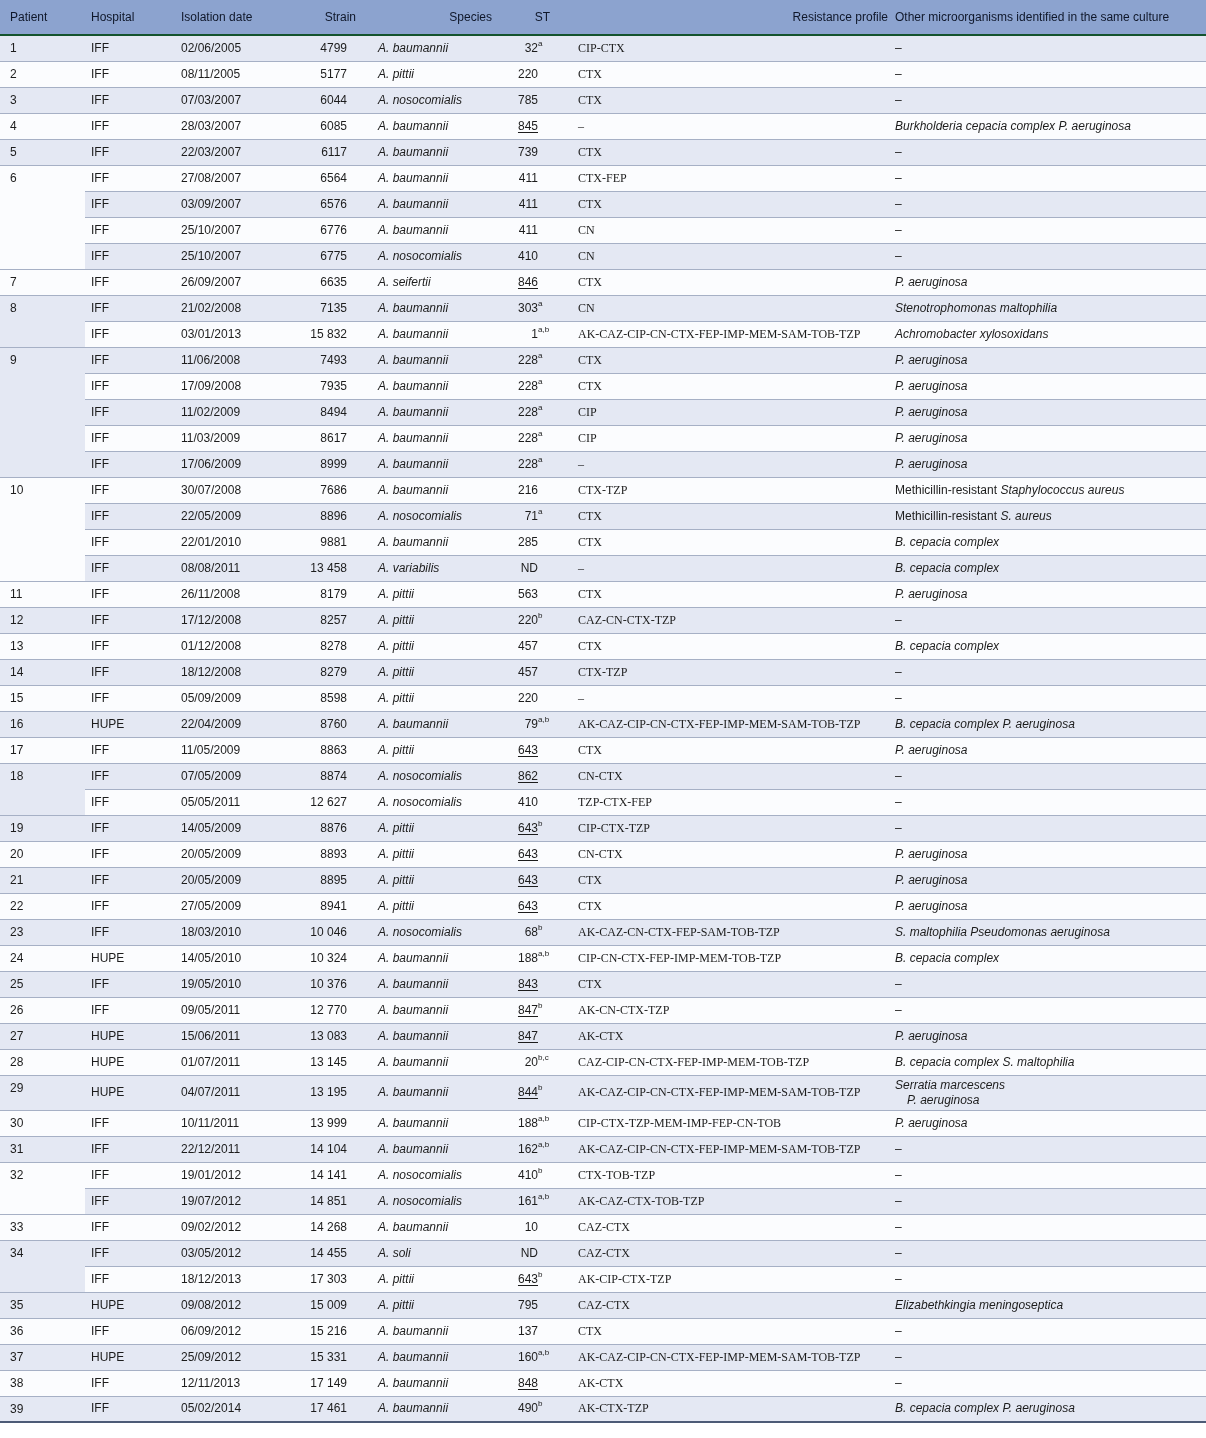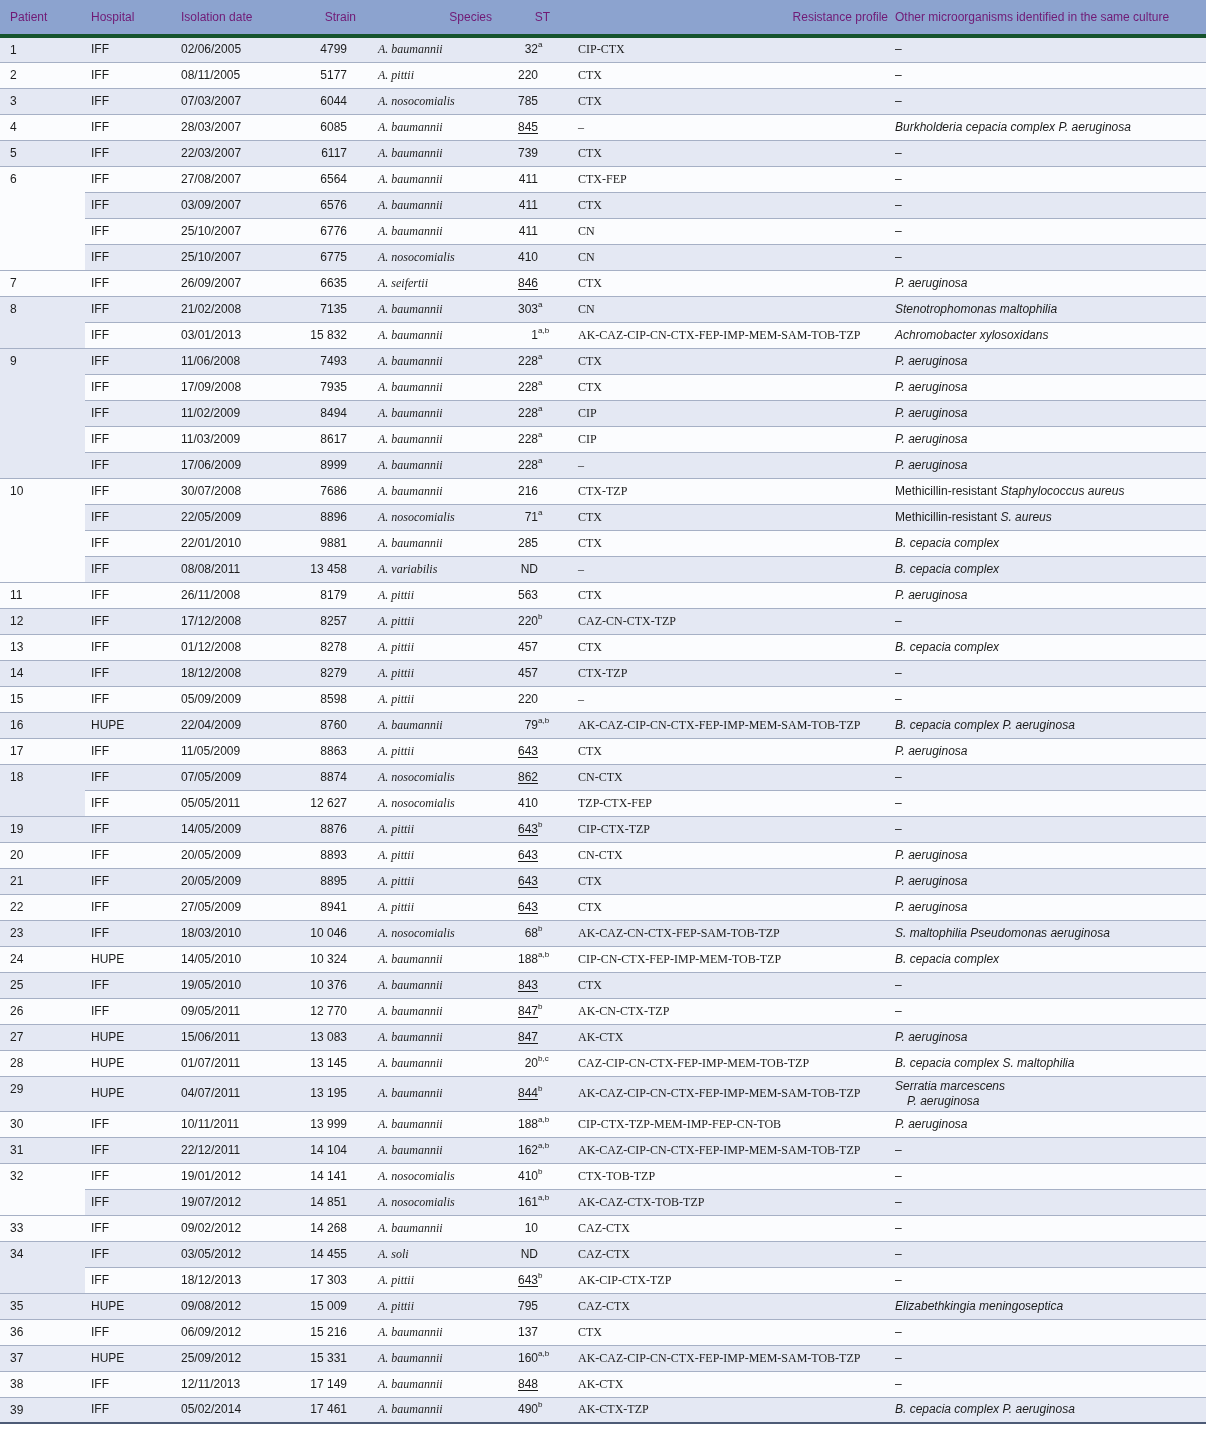--- a/index.html
+++ b/index.html
@@ -1,40 +1,40 @@
 <!DOCTYPE html>
 <html><head>
 <meta charset="utf-8">
 <style>
   html,body{margin:0;padding:0;background:#ffffff;}
   body{font-family:"Liberation Sans", sans-serif;font-size:12px;color:#1c1c1c;}
   .wrap{width:1206px;}
   table{width:1206px;border-collapse:collapse;table-layout:fixed;}
   thead th{
-    background:#8ca3cf;color:#701a75;font-weight:400;height:32px;
-    border-bottom:4px solid #14532d;white-space:nowrap;overflow:hidden;
+    background:#8ca3cf;color:#0f172a;font-weight:400;height:32px;
+    border-bottom:2px solid #14532d;white-space:nowrap;overflow:hidden;
   }
   tbody tr{height:26px;}
   tbody tr:nth-child(odd){background:#e4e8f3;}
   tbody tr:nth-child(even){background:#fbfcfe;}
   tbody td{
     border-bottom:1px solid #a6b0c5;vertical-align:middle;
     padding-top:2px;padding-bottom:2px;line-height:15px;white-space:nowrap;overflow:hidden;
   }
   table{border-bottom:2px solid #4d5b76;}
   
   .h-left{text-align:left;}
   .h-center{text-align:right;}
   th.col-patient{padding-left:10px;}
   th.col-hospital,th.col-date,th.col-other{padding-left:6px;}
   td.c-patient{padding-left:10px;vertical-align:top;padding-top:5px;}
   td.c-hospital{padding-left:6px;}
   td.c-date{padding-left:6px;}
   td.c-strain{text-align:right;padding-right:10px;}
-  td.c-species{padding-left:21px;font-family:Liberation Serif, serif;}
+  td.c-species{padding-left:21px;}
   td.c-st{text-align:right;padding-right:13px;}
   td.c-resistance{padding-left:27px;font-family:Liberation Serif, serif;}
   td.c-other{padding-left:6px;white-space:normal;}
   .it{font-style:italic;}
   .st-wrap{position:relative;display:inline-block;}
   .st-val.u{text-decoration:underline;text-underline-offset:2px;margin-top:43px;}
   .st-sup{position:absolute;left:100%;top:-5px;font-size:8px;letter-spacing:0;white-space:nowrap;}
   .l2{margin-left:12px;}
 </style>
 </head>

